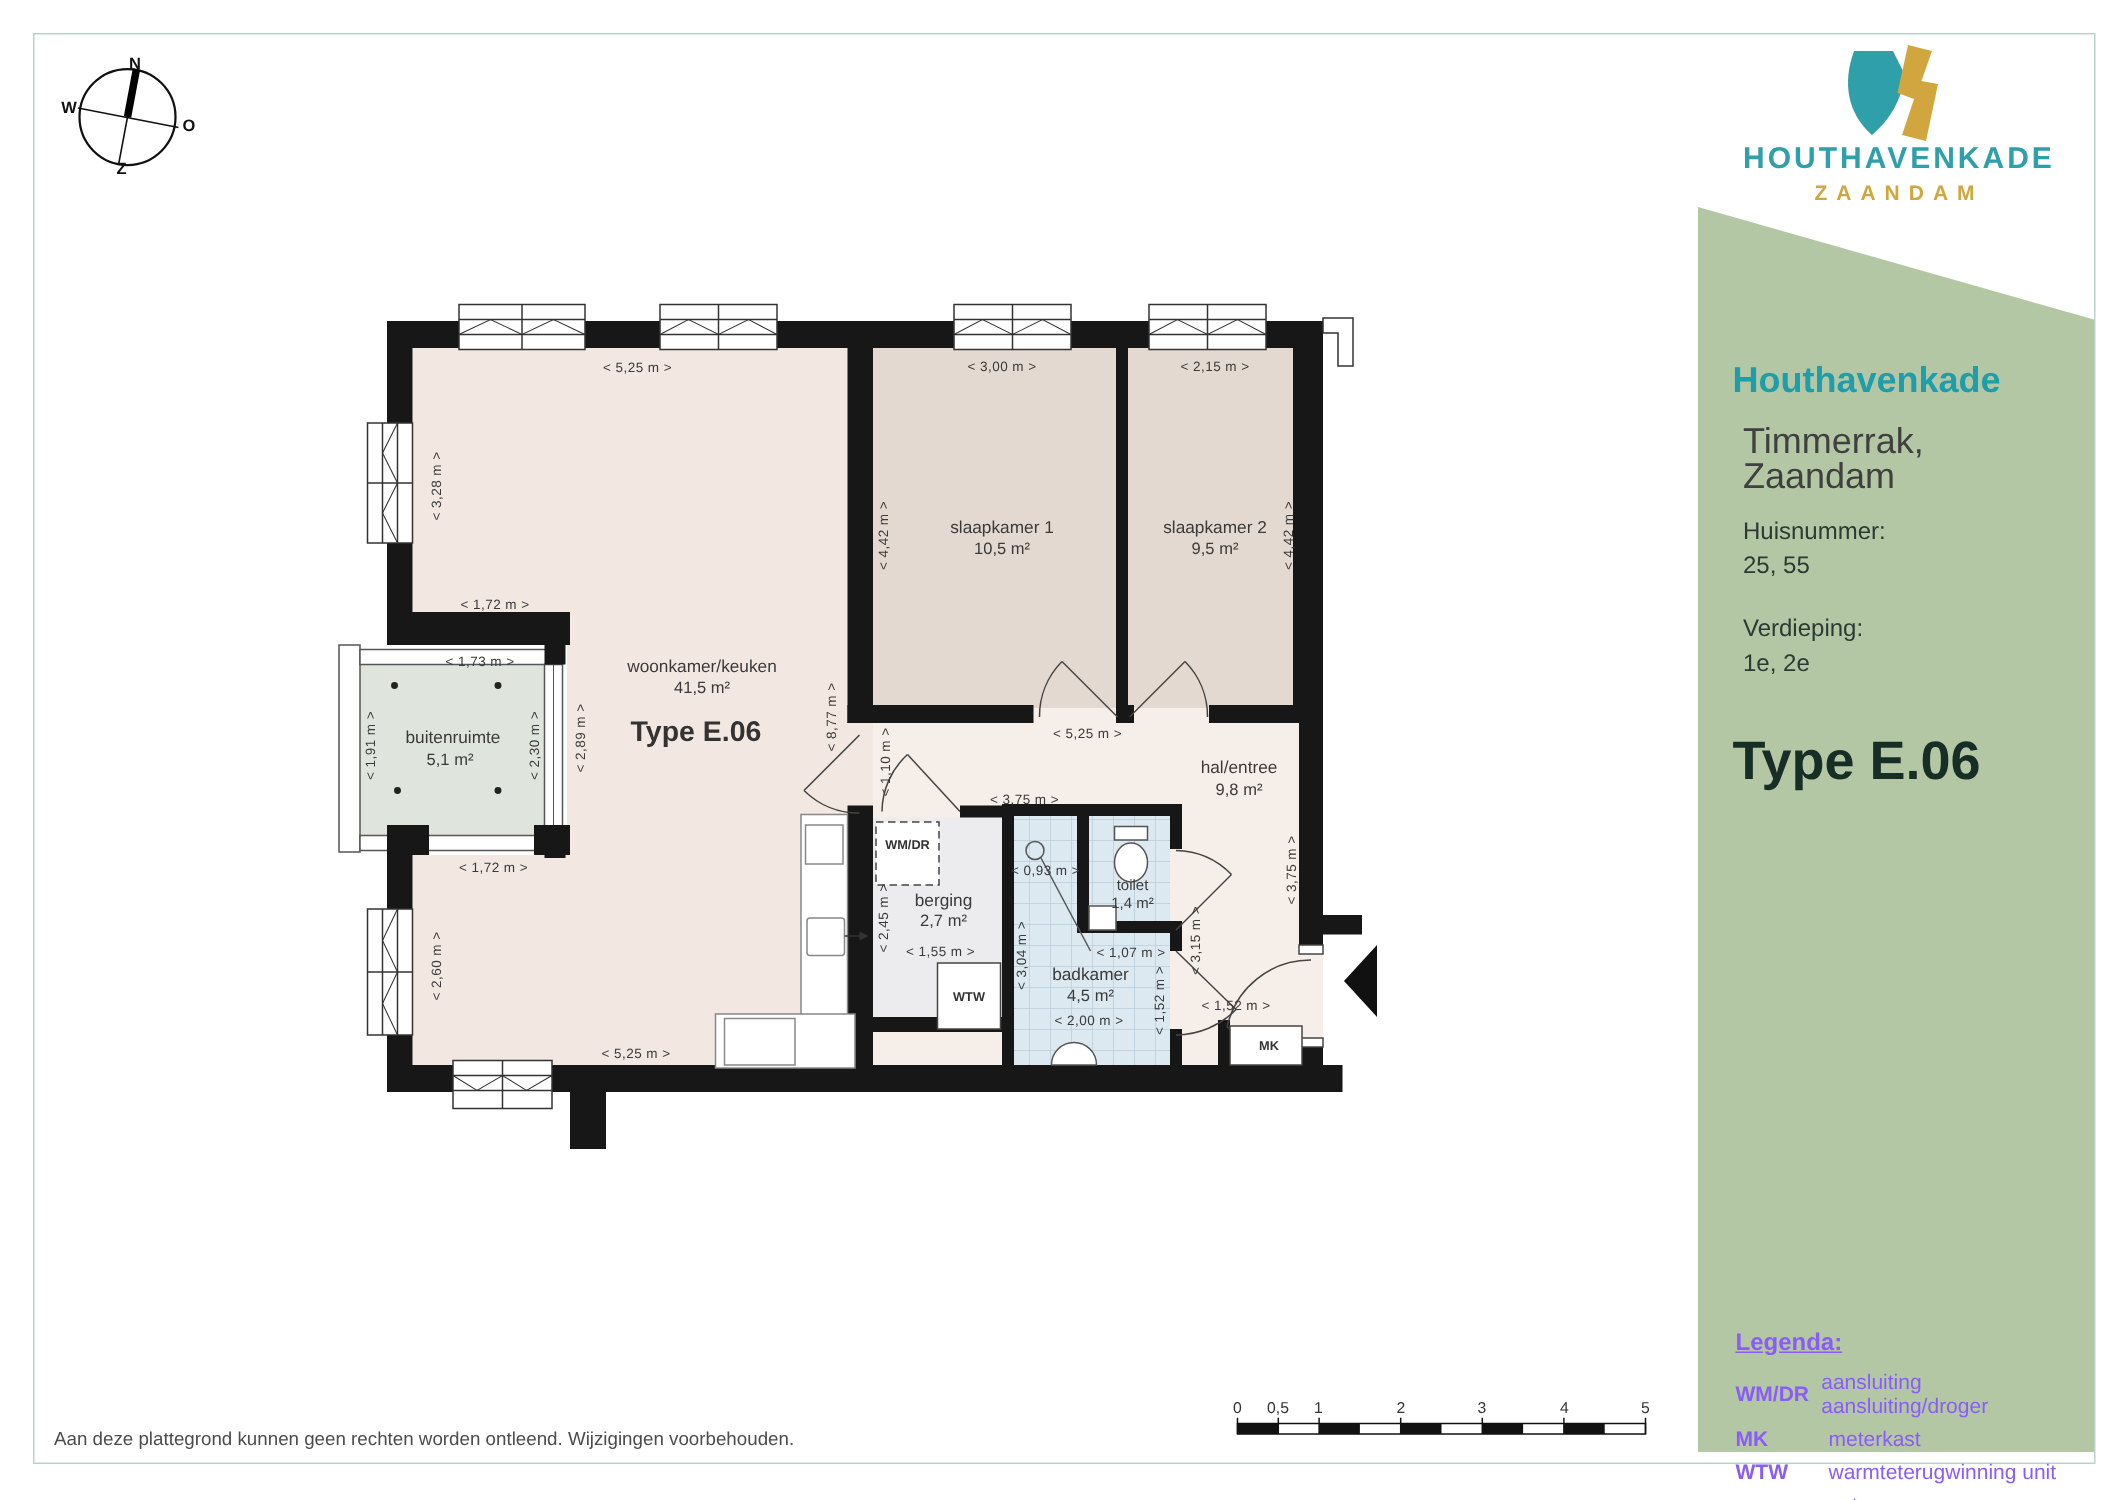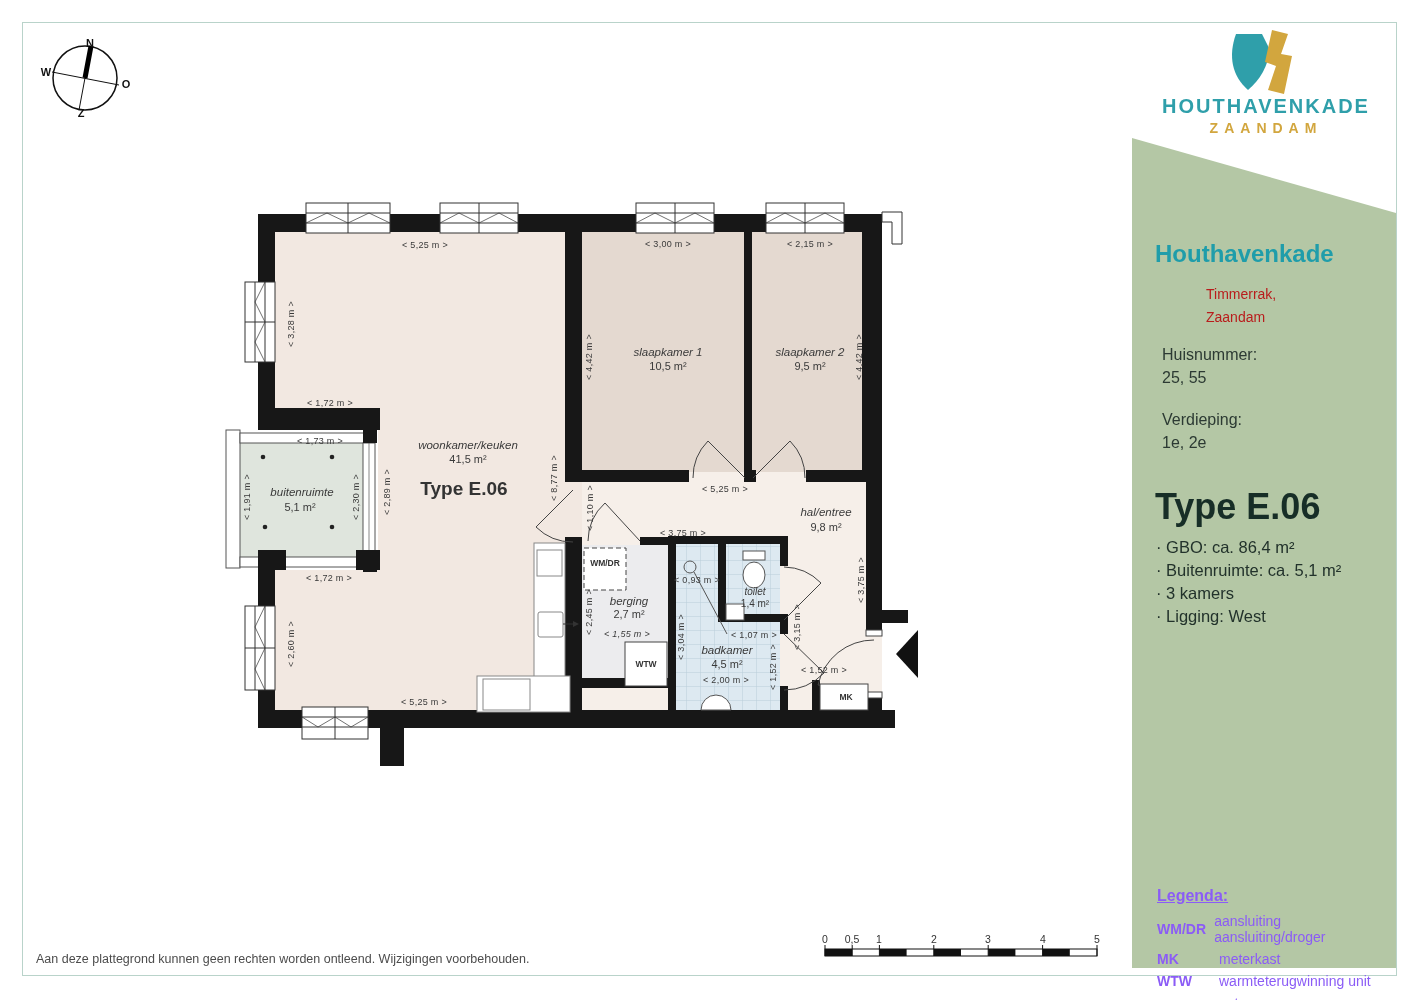--- a/index.html
+++ b/index.html
@@ -6,42 +6,42 @@
   .page{position:relative;width:1414px;height:1000px;background:#ffffff;
         font-family:"Liberation Sans",sans-serif;overflow:hidden;}
   .frame{position:absolute;left:22px;top:22px;width:1373px;height:952px;
          border:1.5px solid #b9d3ca;pointer-events:none;}
   .plan-svg{position:absolute;left:0;top:0;}
   
   .dim{position:absolute;font-size:9px;color:#3a3a3a;white-space:nowrap;
        letter-spacing:.3px;transform:translate(-50%,-50%);}
   .dimv{transform:translate(-50%,-50%) rotate(-90deg);}
   .room-name{position:absolute;font-size:11.5px;color:#3a3a3a;white-space:nowrap;
-             transform:translate(-50%,-50%);font-style:italic;}
+             transform:translate(-50%,-50%);}
   .room-area{position:absolute;font-size:11px;color:#3a3a3a;white-space:nowrap;
              transform:translate(-50%,-50%);}
   .plan-type{position:absolute;font-size:19px;font-weight:bold;color:#333;
              white-space:nowrap;transform:translate(-50%,-50%);}
   .fix{position:absolute;font-size:8.5px;font-weight:bold;color:#333;
        white-space:nowrap;transform:translate(-50%,-50%);}
   .compass-letter{position:absolute;font-size:11px;font-weight:bold;color:#111;
                   transform:translate(-50%,-50%);}
   
   .green-panel{position:absolute;left:1132px;top:0;width:264px;height:968px;
                background:#b4c7a5;
                clip-path:polygon(0 138px,100% 213px,100% 100%,0 100%);}
   .logo-name{position:absolute;left:1140px;top:95px;width:252px;text-align:center;
              font-size:20px;font-weight:bold;letter-spacing:2px;color:#2f9faa;}
   .logo-city{position:absolute;left:1140px;top:120px;width:252px;text-align:center;
              font-size:14px;font-weight:bold;letter-spacing:6px;color:#d2a63e;}
   .sb-block{position:absolute;left:1155px;top:188px;font-size:38px;font-weight:800;
             letter-spacing:4px;color:#1c2f28;}
   .sb-project{position:absolute;left:1155px;top:240px;font-size:24px;font-weight:600;
               color:#1f9daa;}
-  .sb-loc{position:absolute;left:1162px;top:283px;font-size:14px;color:#b91c1c;line-height:23px;margin-left:44px;}
+  .sb-loc{position:absolute;left:1162px;top:283px;font-size:24px;color:#404040;line-height:23px;}
   .sb-label{position:absolute;font-size:16px;color:#2c3a33;}
   .sb-value{position:absolute;font-size:16px;color:#2c3a33;}
   .sb-type{position:absolute;left:1155px;top:486px;font-size:36px;font-weight:800;color:#172e27;}
   .sb-specs{position:absolute;left:1156px;top:536px;font-size:16.5px;color:#22322b;line-height:23px;}
   .legend{position:absolute;left:1157px;top:871px;width:225px;font-size:14px;color:#8b5cf6;margin-top:16px;}
   .legend-title{font-size:16px;font-weight:bold;text-decoration:underline;margin-bottom:8px;}
   .legend-row{display:flex;margin-bottom:6px;align-items:center;}
   .legend-key{width:62px;font-weight:bold;font-size:14px;}
   .tri{width:0;height:0;border-left:14px solid transparent;border-right:14px solid transparent;
        border-bottom:11px solid #1a1a1a;margin-right:0;}
@@ -274,21 +274,21 @@
 
   <div class="dim" style="left:425px;top:245px;">&lt; 5,25 m &gt;</div>
   <div class="dim" style="left:668px;top:244px;">&lt; 3,00 m &gt;</div>
   <div class="dim" style="left:810px;top:244px;">&lt; 2,15 m &gt;</div>
   <div class="dim" style="left:330px;top:403px;">&lt; 1,72 m &gt;</div>
   <div class="dim" style="left:320px;top:441px;">&lt; 1,73 m &gt;</div>
   <div class="dim" style="left:329px;top:578px;">&lt; 1,72 m &gt;</div>
   <div class="dim" style="left:424px;top:702px;">&lt; 5,25 m &gt;</div>
   <div class="dim" style="left:725px;top:489px;">&lt; 5,25 m &gt;</div>
   <div class="dim" style="left:683px;top:533px;">&lt; 3,75 m &gt;</div>
-  <div class="dim" style="left:627px;top:634px;font-style:italic;">&lt; 1,55 m &gt;</div>
+  <div class="dim" style="left:627px;top:634px;">&lt; 1,55 m &gt;</div>
   <div class="dim" style="left:697px;top:580px;">&lt; 0,93 m &gt;</div>
   <div class="dim" style="left:754px;top:635px;">&lt; 1,07 m &gt;</div>
   <div class="dim" style="left:726px;top:680px;">&lt; 2,00 m &gt;</div>
   <div class="dim" style="left:824px;top:670px;">&lt; 1,52 m &gt;</div>
 
   <div class="dim dimv" style="left:291px;top:324px;">&lt; 3,28 m &gt;</div>
   <div class="dim dimv" style="left:247px;top:497px;">&lt; 1,91 m &gt;</div>
   <div class="dim dimv" style="left:356px;top:497px;">&lt; 2,30 m &gt;</div>
   <div class="dim dimv" style="left:387px;top:492px;">&lt; 2,89 m &gt;</div>
   <div class="dim dimv" style="left:291px;top:644px;">&lt; 2,60 m &gt;</div>
@@ -316,26 +316,20 @@
   <div class="sb-loc">
     <div>Timmerrak,</div>
     <div>Zaandam</div>
   </div>
   <div class="sb-label" style="left:1162px;top:346px;">Huisnummer:</div>
   <div class="sb-value" style="left:1162px;top:369px;">25, 55</div>
   <div class="sb-label" style="left:1162px;top:411px;">Verdieping:</div>
   <div class="sb-value" style="left:1162px;top:434px;">1e, 2e</div>
 
   <div class="sb-type">Type E.06</div>
-  <div class="sb-specs">
-    <div>· GBO: ca. 86,4 m²</div>
-    <div>· Buitenruimte: ca. 5,1 m²</div>
-    <div>· 3 kamers</div>
-    <div>· Ligging: West</div>
-  </div>
 
   <div class="legend">
     <div class="legend-title">Legenda:</div>
     <div class="legend-row">
       <span class="legend-key">WM/DR</span>
       <span>aansluiting aansluiting/droger</span>
     </div>
     <div class="legend-row">
       <span class="legend-key">MK</span>
       <span>meterkast</span>

